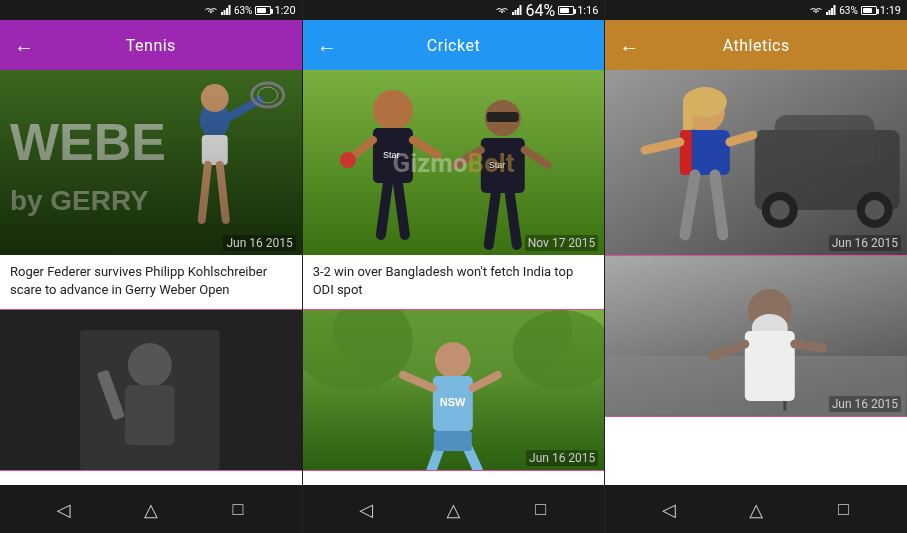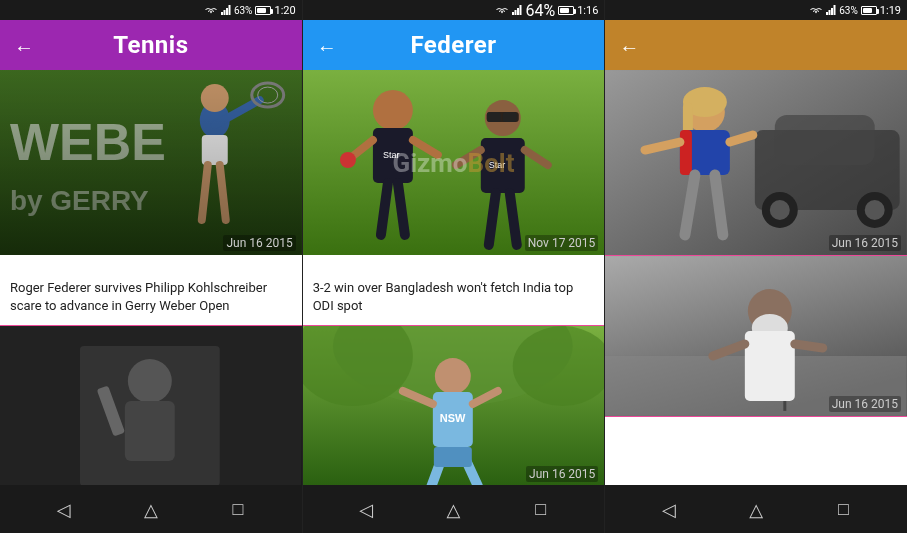--- a/index.html
+++ b/index.html
@@ -78,22 +78,22 @@
       position: relative;
     }
     .app-header .back-arrow {
       position: absolute;
       left: 14px;
       font-size: 20px;
       color: #fff;
       cursor: pointer;
     }
     .app-header .title {
-      font-size: 24px;
-      font-weight: 700;
+      font-size: 16px;
+      font-weight: 400;
       color: #fff;
       letter-spacing: 0.5px;
       text-align: right;
     }
 
     
     .header-tennis { background: #9c27b0; }
     
     .header-cricket { background: #2196f3; }
     
@@ -147,21 +147,20 @@
       background: rgba(0,0,0,0.3);
       padding: 1px 3px;
       border-radius: 2px;
     }
 
     .news-text {
       padding: 8px 10px 10px;
       font-size: 13px;
       color: #222;
       line-height: 1.4;
-      margin-top: 16px;
     }
 
     
     .nav-bar {
       height: 48px;
       background: #1a1a1a;
       display: flex;
       align-items: center;
       justify-content: space-around;
       padding: 0 20px;
@@ -349,21 +348,21 @@
       <span style="font-size:16px;color:#fff;">64%</span>
       <div class="battery-icon">
         <div class="battery-fill" style="width:64%"></div>
       </div>
       <span class="time">1:16</span>
     </div>
   </div>
 
   <div class="app-header header-cricket">
     <span class="back-arrow">←</span>
-    <span class="title">Federer</span>
+    <span class="title">Cricket</span>
   </div>
 
   <div class="content-area">
 
     <div class="news-card">
       <div class="img-placeholder cricket-hero" style="position:relative;">
         <svg width="302" height="185" viewBox="0 0 302 185">
           <defs>
             <linearGradient id="grassGrad" x1="0" y1="0" x2="0" y2="1">
               <stop offset="0" stop-color="#7ab040"></stop>
@@ -471,20 +470,21 @@
       <span style="font-size:10px;color:#fff;">63%</span>
       <div class="battery-icon">
         <div class="battery-fill" style="width:63%"></div>
       </div>
       <span class="time">1:19</span>
     </div>
   </div>
 
   <div class="app-header header-athletics">
     <span class="back-arrow">←</span>
+    <span class="title">Athletics</span>
   </div>
 
   <div class="content-area">
 
     <div class="news-card">
       <div class="img-placeholder athletics-hero" style="position:relative;">
         <svg width="302" height="185" viewBox="0 0 302 185">
           <defs>
             <linearGradient id="athGrad" x1="0" y1="0" x2="1" y2="1">
               <stop offset="0" stop-color="#999"></stop>

